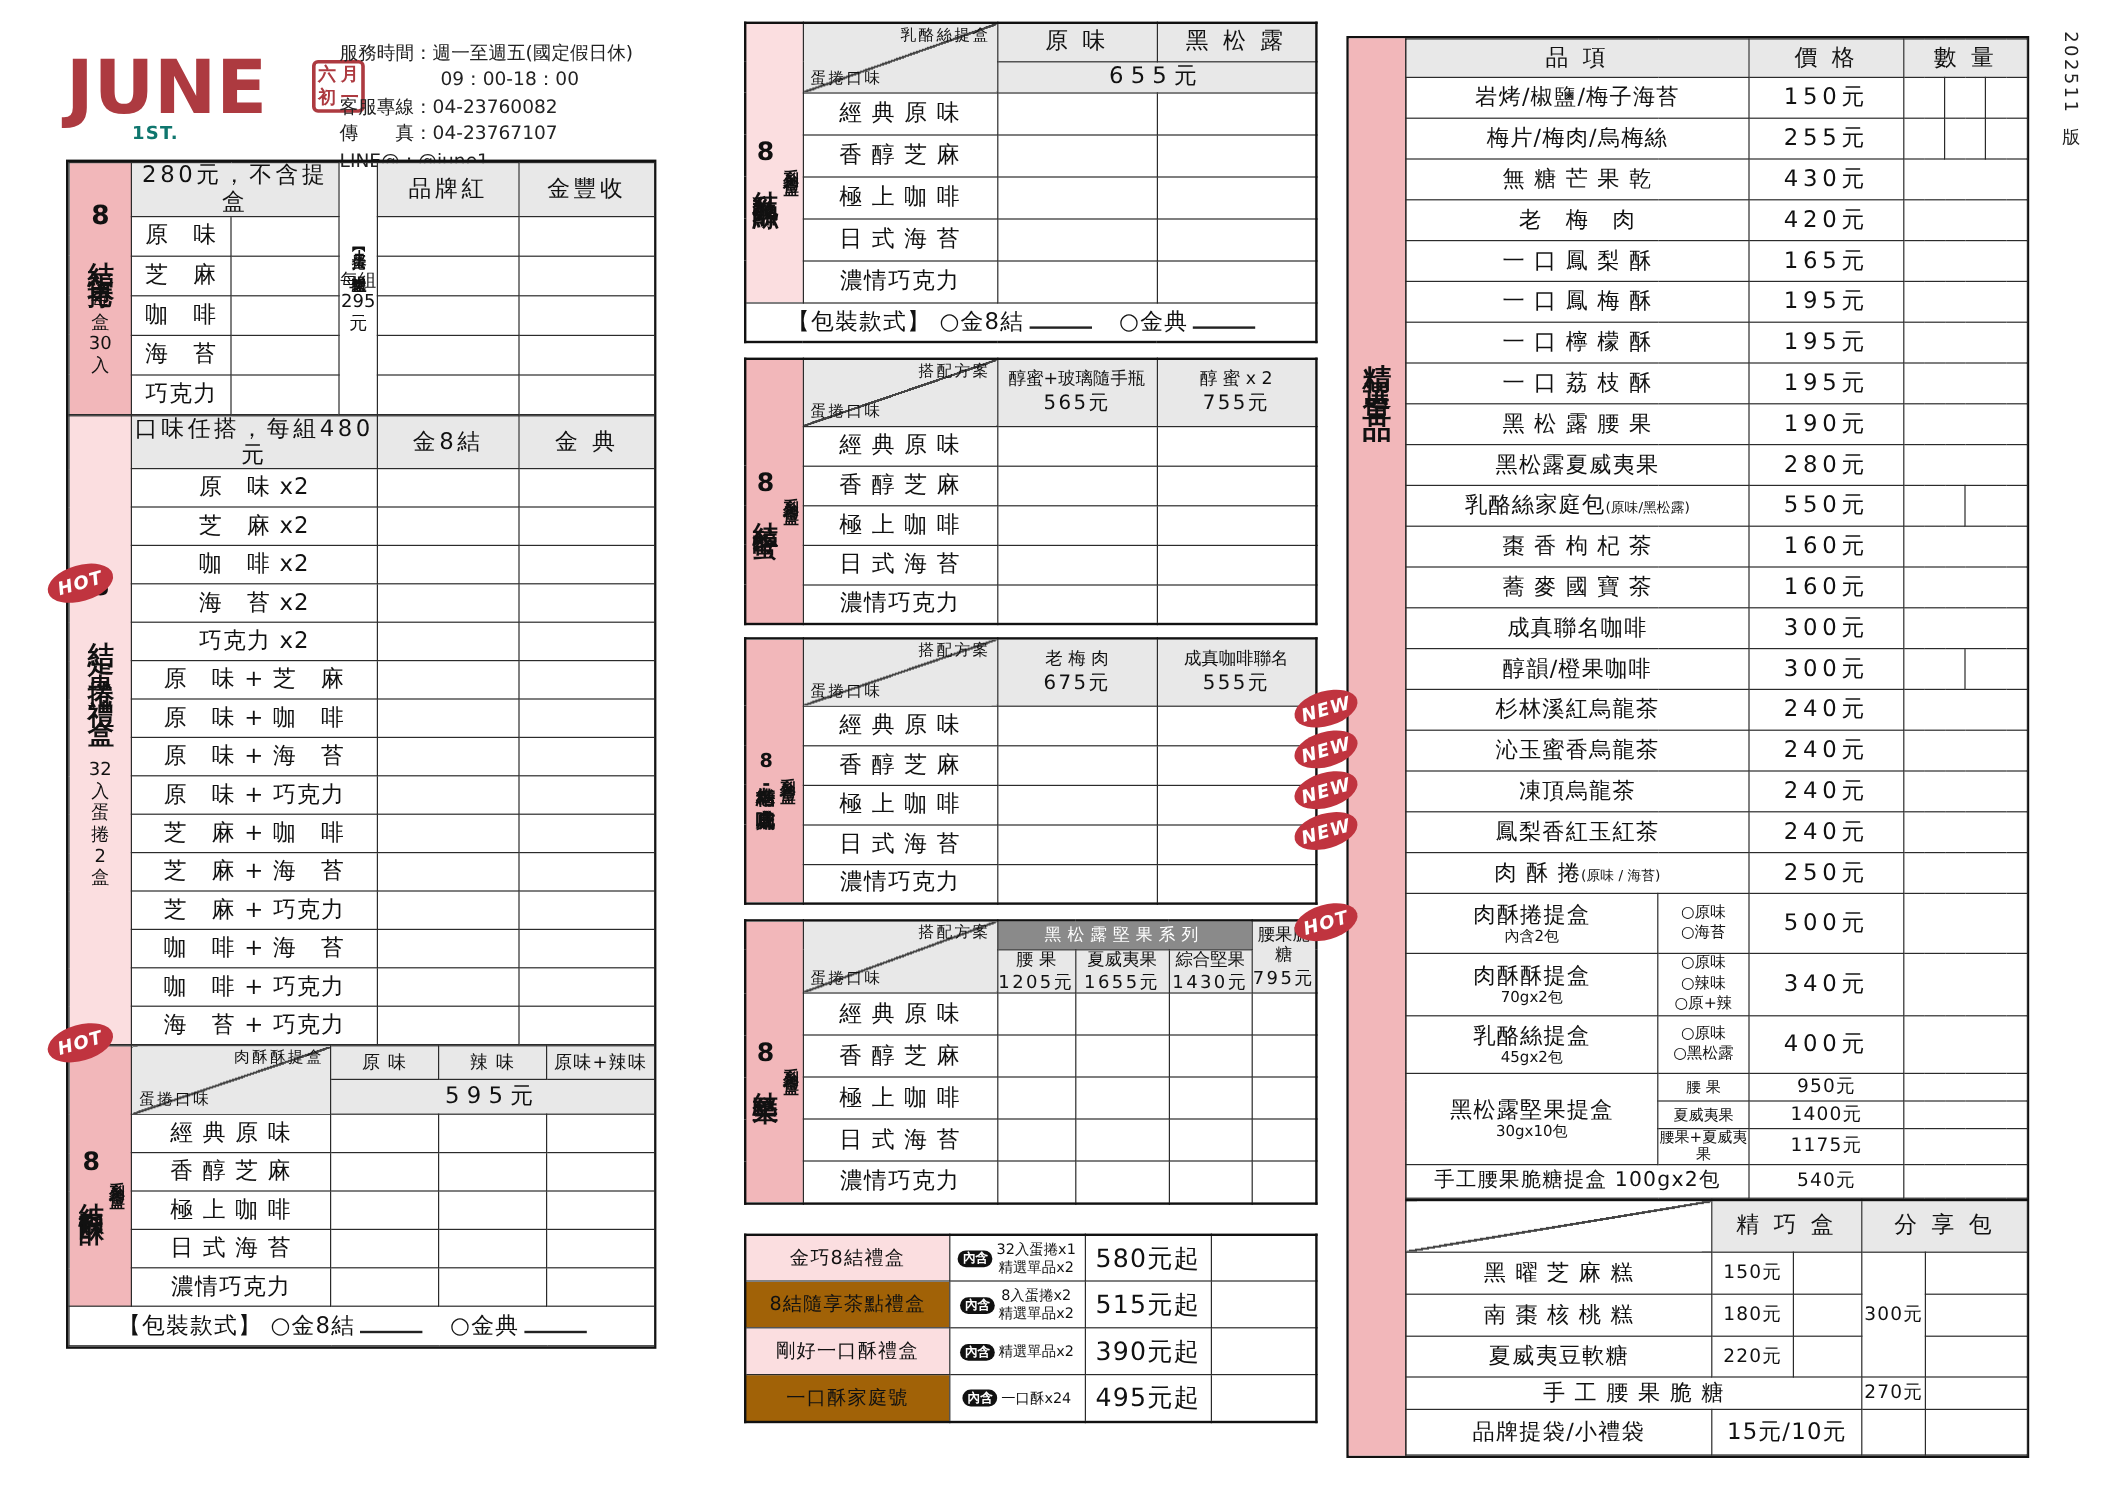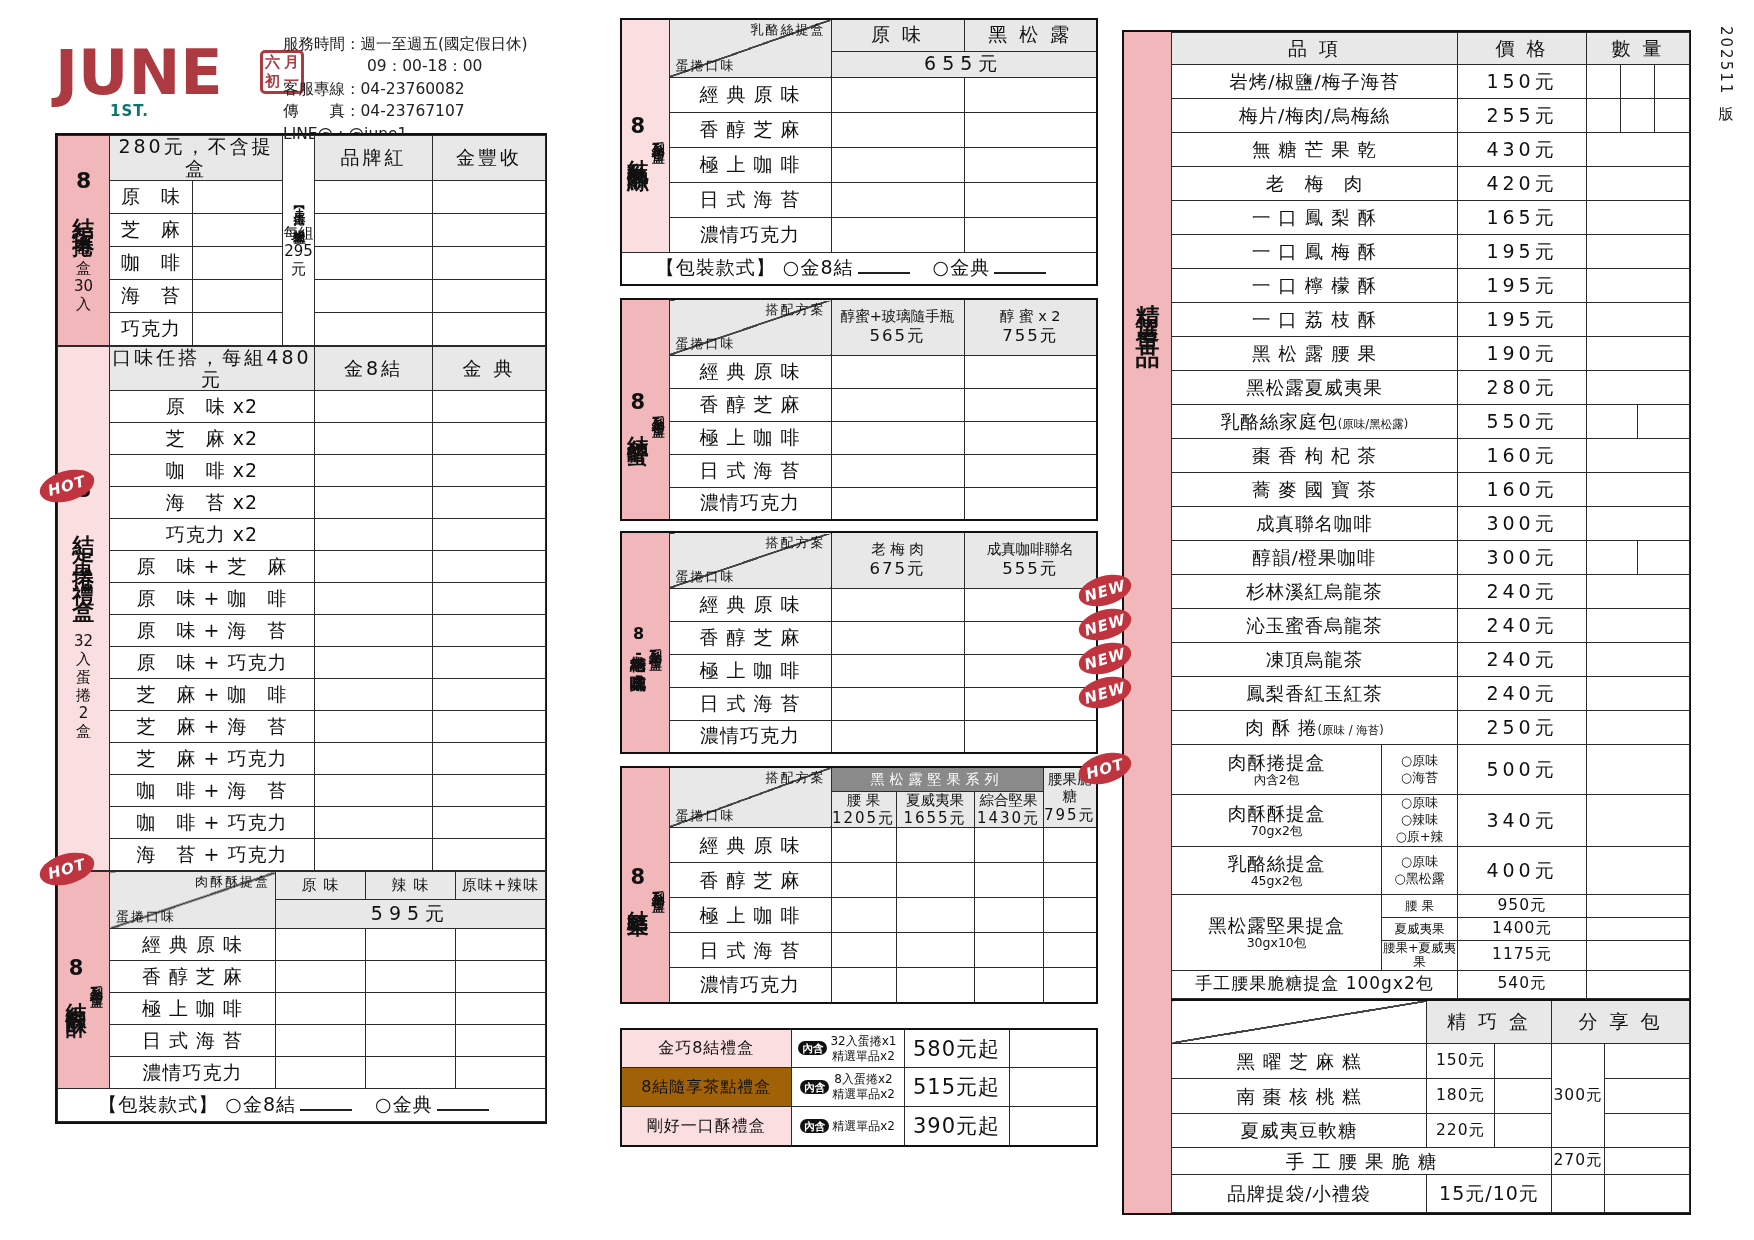--- a/index.html
+++ b/index.html
@@ -599,20 +599,26 @@
   <td class="bcont"><span class="inb">內含</span><span class="bl">8入蛋捲x2<br>精選單品x2</span></td>
   <td class="bprice">515元起</td>
           <td class="blank"></td>
         </tr>
         <tr style="height:39px">
   <td class="bname light">剛好一口酥禮盒</td>
   <td class="bcont"><span class="inb">內含</span><span class="bl">精選單品x2</span></td>
   <td class="bprice">390元起</td>
           <td class="blank"></td>
         </tr>
+        <tr style="height:39px">
+  <td class="bname dark">一口酥家庭號</td>
+  <td class="bcont"><span class="inb">內含</span><span class="bl">一口酥x24</span></td>
+  <td class="bprice">495元起</td>
+          <td class="blank"></td>
+        </tr>
       </tbody>
     </table>
   </div>
 
 <div class="col col-right">
   <div class="rside">
     <span class="rside-label">精選單品</span>
   </div>
   <div class="rtables" id="right-tables">
       <table class="g" style="width:518px">

